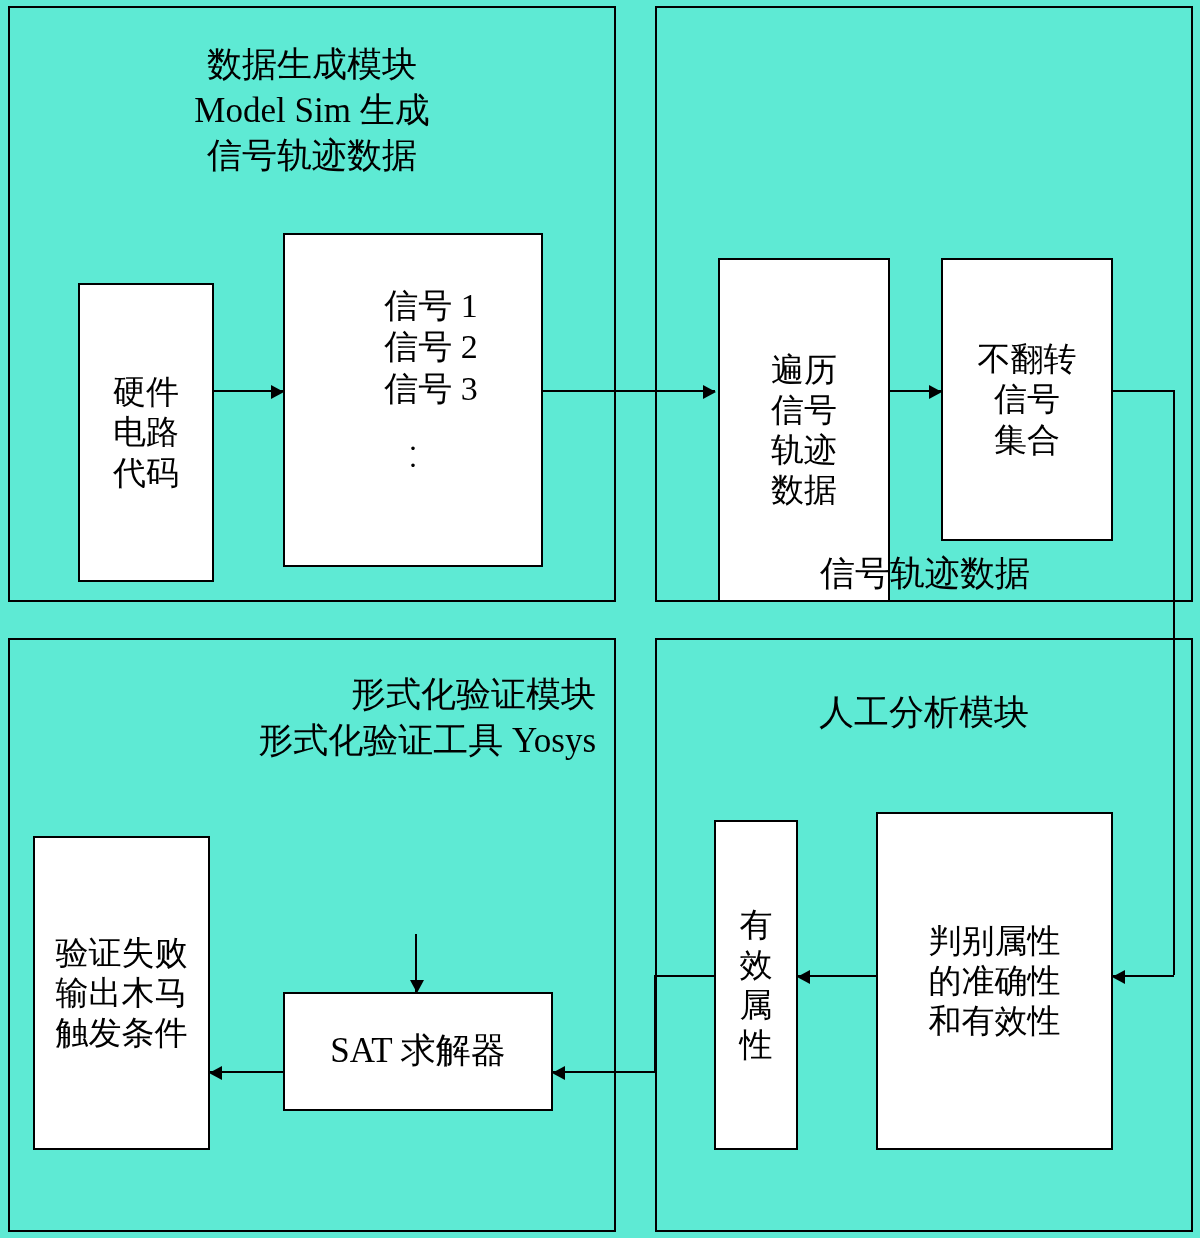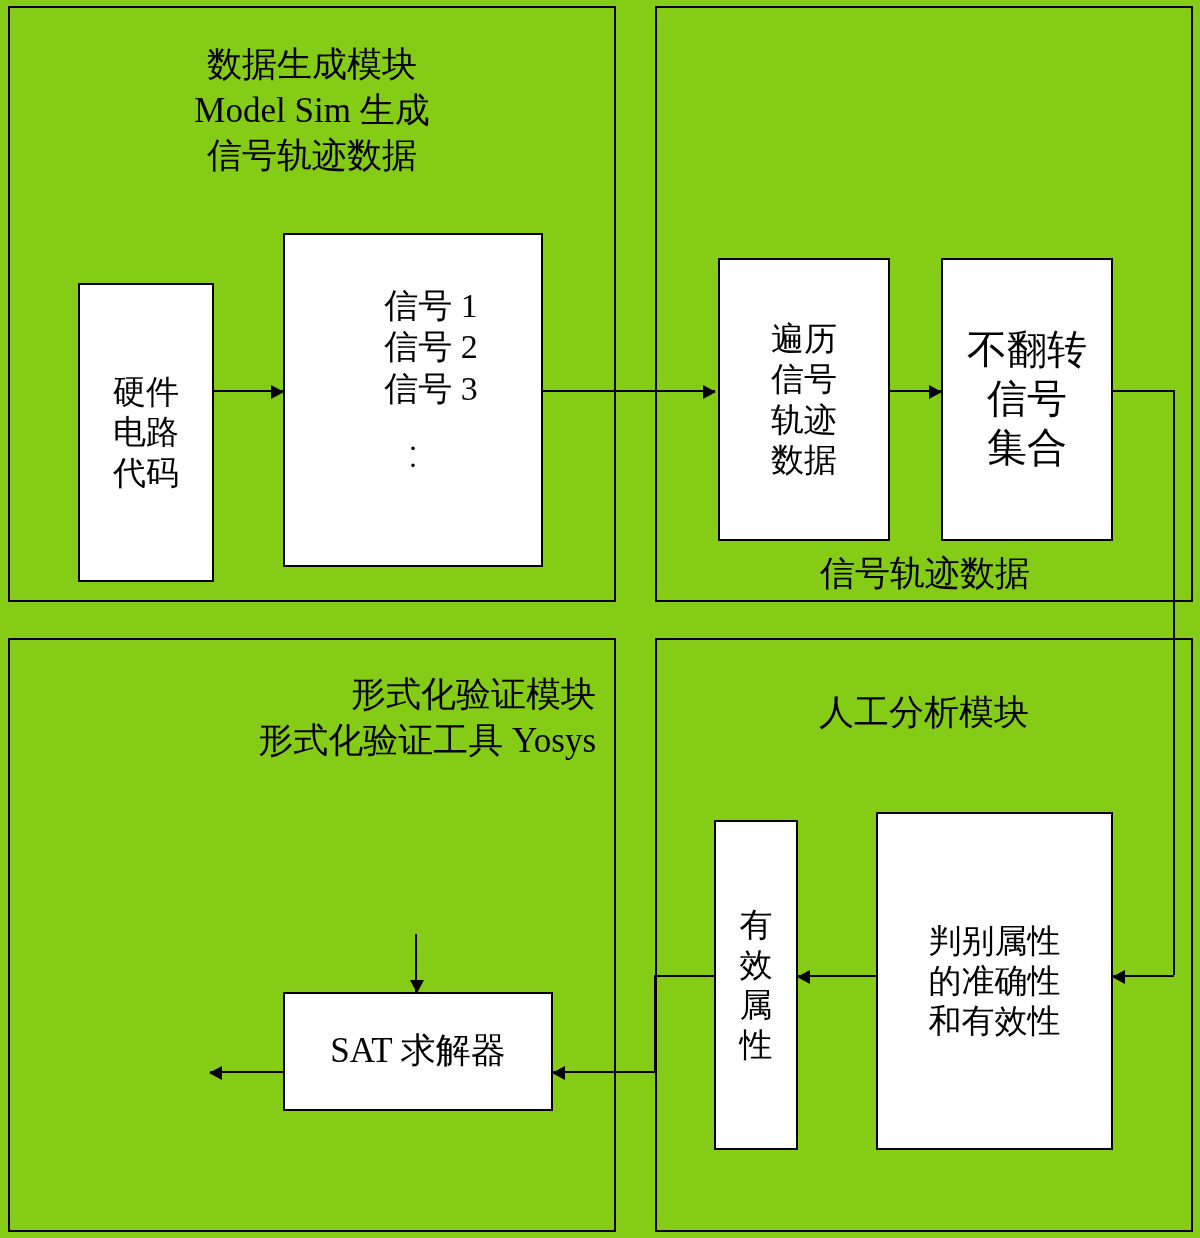--- a/index.html
+++ b/index.html
@@ -8,21 +8,21 @@
     background: #ffffff;
   }
   body {
     font-family: "Liberation Serif", "DejaVu Serif", serif;
     color: #000000;
   }
   #canvas {
     position: relative;
     width: 1200px;
     height: 1238px;
-    background: #84cc16;
+    background: #5eead4;
     overflow: hidden;
   }
   .box {
     position: absolute;
     border: 2px solid #000000;
     box-sizing: border-box;
     background: transparent;
   }
   .inner-box {
     position: absolute;
@@ -130,45 +130,48 @@
 ·</div>
   </div>
 
   <div class="arrow-h" style="left:214px; top:390px; width:69px;"></div>
 
   <div class="arrow-h" style="left:543px; top:390px; width:172px;"></div>
 
   <div class="box" style="left:655px; top:6px; width:538px; height:596px;"></div>
 
 
-  <div class="inner-box vtext" style="left:718px; top:258px; width:172px; height:283px; font-size:33px;">遍历
+  <div class="inner-box vtext" style="left:718px; top:258px; width:172px; height:344px; font-size:33px;">遍历
 信号
 轨迹
 数据</div>
 
-  <div class="inner-box vtext" style="left:941px; top:258px; width:172px; height:283px; font-size:40px;">不翻转
+  <div class="inner-box vtext" style="left:941px; top:258px; width:172px; height:283px; font-size:33px;">不翻转
 信号
 集合</div>
 
   <div class="arrow-h" style="left:890px; top:390px; width:51px;"></div>
 
   <div class="caption" style="left:700px; top:552px; width:450px; font-size:35px;">信号轨迹数据</div>
 
   <div class="plain-h" style="left:1113px; top:390px; width:61px;"></div>
   <div class="plain-v" style="left:1173px; top:390px; height:585px;"></div>
   <div class="arrow-h left" style="left:1113px; top:975px; width:61px;"></div>
 
   <div class="box" style="left:8px; top:638px; width:608px; height:594px;"></div>
 
   <div class="module-title" style="left:28px; top:672px; width:568px; font-size:35px;text-align:right;">形式化验证模块
 形式化验证工具 Yosys</div>
 
 
   <div class="inner-box" style="left:283px; top:992px; width:270px; height:119px; font-size:35px;">SAT 求解器</div>
 
+  <div class="inner-box vtext" style="left:33px; top:836px; width:177px; height:314px; font-size:33px;">验证失败
+输出木马
+触发条件</div>
 
   <div class="arrow-v" style="left:415px; top:934px; height:58px;"></div>
 
   <div class="arrow-h left" style="left:210px; top:1071px; width:73px;"></div>
 
   <div class="box" style="left:655px; top:638px; width:538px; height:594px;"></div>
 
   <div class="module-title" style="left:665px; top:690px; width:518px; font-size:35px;">人工分析模块</div>
 
   <div class="inner-box vtext" style="left:714px; top:820px; width:84px; height:330px; font-size:33px;">有

